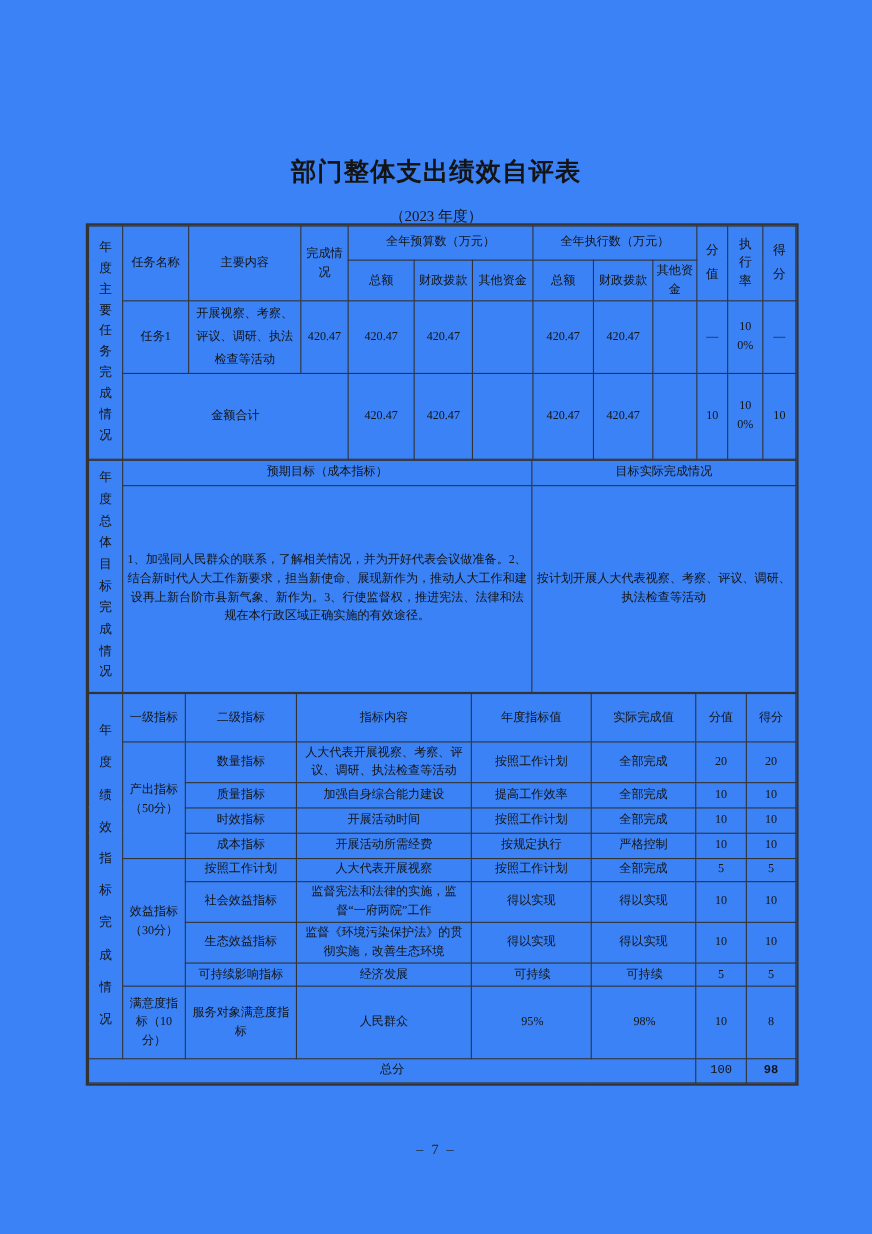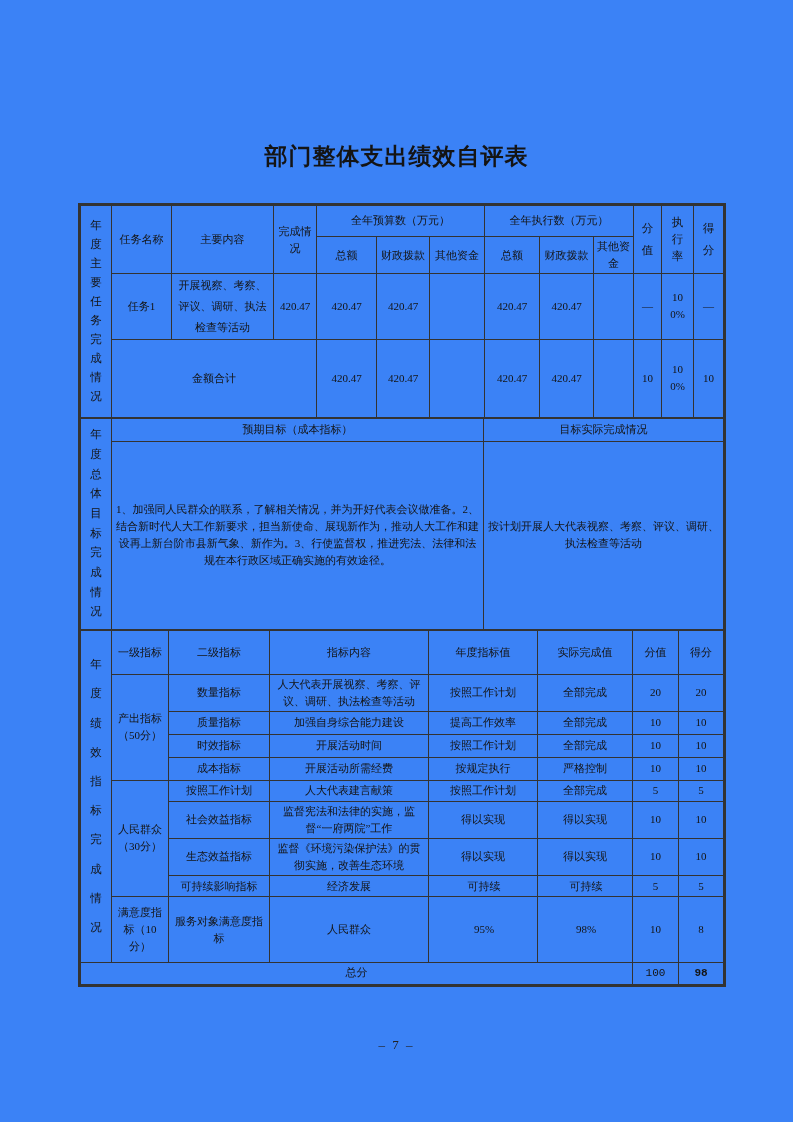--- a/index.html
+++ b/index.html
@@ -28,20 +28,21 @@
   .bold{font-weight:700;}
   .footer{position:absolute;top:1037px;left:0;right:0;text-align:center;
           font-size:13px;letter-spacing:2px;color:#222;}
 </style>
 </head>
 <body>
 
 <div class="page">
 
   <div class="title">部门整体支出绩效自评表</div>
+  <div class="subtitle">（2023 年度）</div>
 
   <div class="doc">
 
 
     <table class="t">
       <colgroup>
         <col style="width:31px">
           <col style="width:60px">
           <col style="width:102px">
           <col style="width:43px">
@@ -229,23 +230,23 @@
       <tr style="height:23px">
         <td>成本指标</td>
         <td>开展活动所需经费</td>
         <td class="cell-left">按规定执行</td>
         <td class="cell-left">严格控制</td>
         <td class="num">10</td>
         <td class="num">10</td>
       </tr>
 
       <tr style="height:21px">
-        <td rowspan="4">人民群众（30分）</td>
+        <td rowspan="4">效益指标（30分）</td>
         <td>按照工作计划</td>
-        <td>人大代表建言献策</td>
+        <td>人大代表开展视察</td>
         <td class="cell-left">按照工作计划</td>
         <td class="cell-left">全部完成</td>
         <td class="num">5</td>
         <td class="num">5</td>
       </tr>
       <tr style="height:32px">
         <td>社会效益指标</td>
         <td>监督宪法和法律的实施，监督“一府两院”工作</td>
         <td class="cell-left">得以实现</td>
         <td class="cell-left">得以实现</td>

